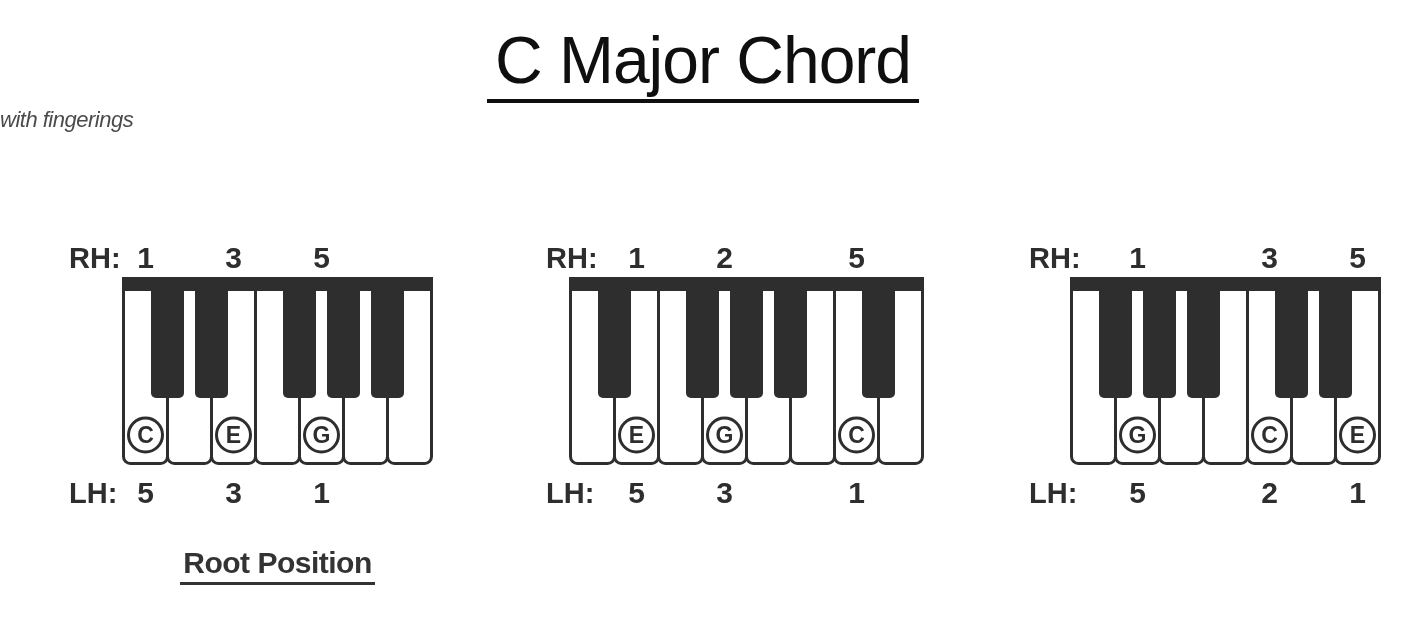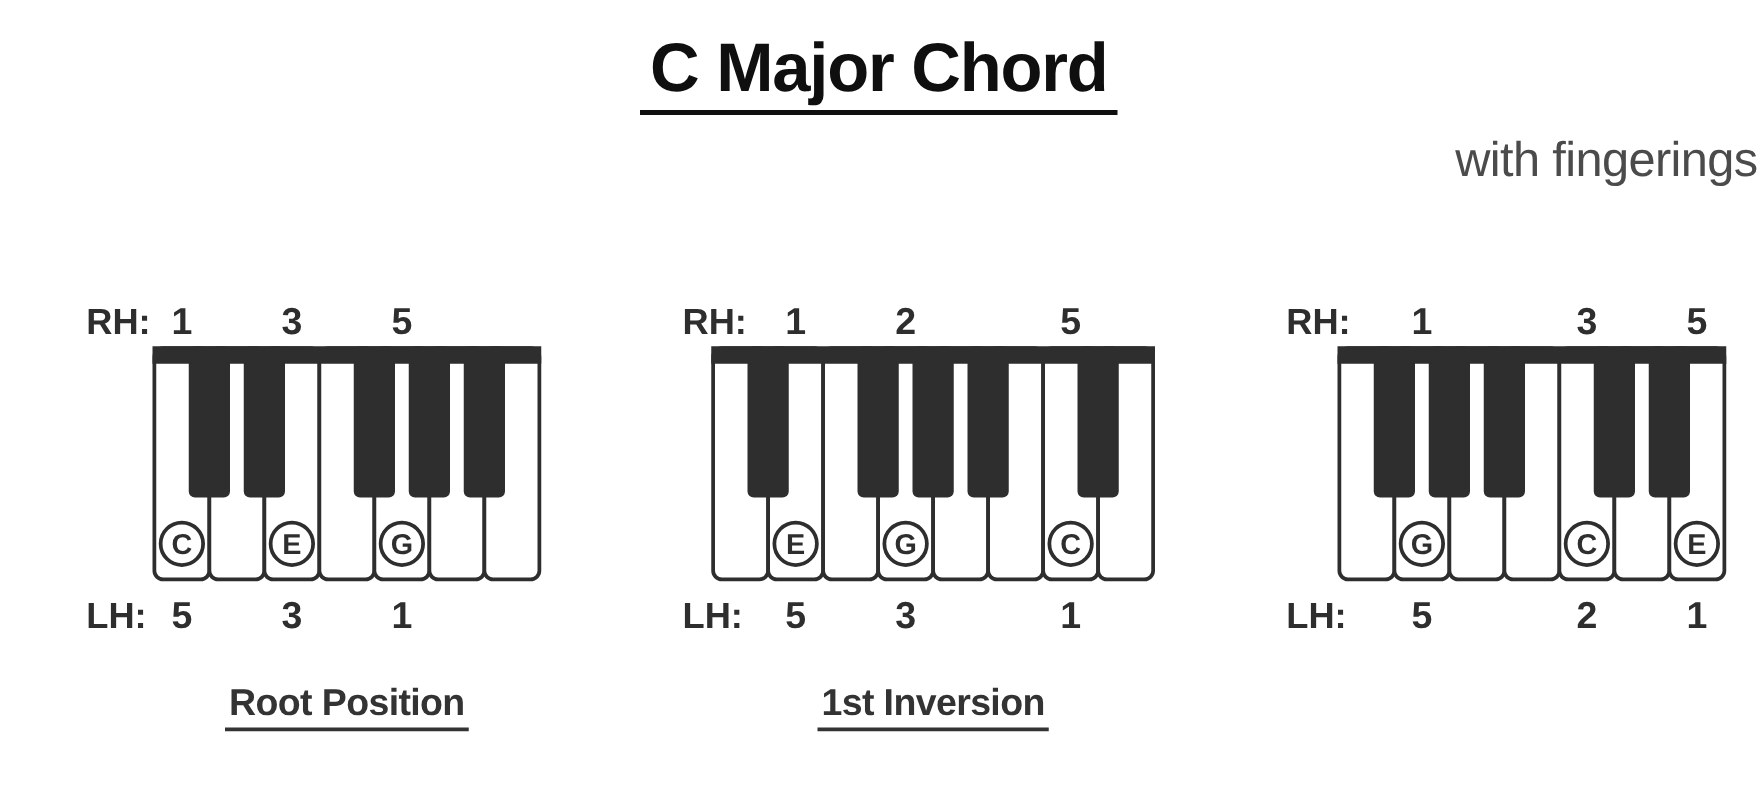--- a/index.html
+++ b/index.html
@@ -3,26 +3,26 @@
 <meta charset="utf-8">
 <style>
   html,body{margin:0;padding:0;background:#ffffff;}
   .page{
     position:relative;width:1406px;height:639px;background:#ffffff;
     font-family:"Liberation Sans",sans-serif;overflow:hidden;
     --ink:#2e2e2e;--title-ink:#0f0f0f;--caption-ink:#333333;--subtitle-ink:#4b4b4b;
   }
   .title-wrap{position:absolute;top:26px;left:0;width:100%;text-align:center;}
   .title-wrap .title-text{
-    display:inline-block;font-size:55px;font-weight:bold;letter-spacing:-1px;
+    display:inline-block;font-size:66px;font-weight:normal;letter-spacing:-1px;
     color:var(--title-ink);border-bottom:4px solid var(--title-ink);padding:0 8px 4px 8px;line-height:1.05;
   }
   .subtitle{
-    position:absolute;top:107px;left:0;width:100%;text-align:right;
-    font-size:39px;letter-spacing:-0.5px;color:var(--subtitle-ink);
+    position:absolute;top:107px;left:0;width:100%;text-align:left;
+    font-style:italic;font-size:22px;letter-spacing:-0.5px;color:var(--subtitle-ink);
   }
   .keyboards{position:absolute;left:2px;top:0;width:100%;height:100%;margin-left:25px;}
   .kb{position:absolute;top:243px;height:350px;}
   .hand-row{position:absolute;left:0;width:100%;height:30px;}
   .hand-row.rh{top:0;}
   .hand-row.lh{top:235px;text-decoration:underline;}
   .hand-label{
     position:absolute;top:0;font-weight:bold;font-size:29px;color:var(--ink);
     line-height:30px;white-space:nowrap;
   }
@@ -114,21 +114,20 @@
           <rect x="205" y="0" width="33" height="121" rx="5" fill="#2e2e2e"></rect>
           <rect x="293" y="0" width="33" height="121" rx="5" fill="#2e2e2e"></rect>
           <rect x="0" y="0" width="355" height="14" fill="#2e2e2e"></rect>
           <circle cx="67.5" cy="158" r="17" fill="#ffffff" stroke="#2e2e2e" stroke-width="3"></circle>
           <text x="67.5" y="166" text-anchor="middle" font-family="Liberation Sans, sans-serif" font-size="23" font-weight="bold" fill="#2e2e2e">E</text>
           <circle cx="155.5" cy="158" r="17" fill="#ffffff" stroke="#2e2e2e" stroke-width="3"></circle>
           <text x="155.5" y="166" text-anchor="middle" font-family="Liberation Sans, sans-serif" font-size="23" font-weight="bold" fill="#2e2e2e">G</text>
           <circle cx="287.5" cy="158" r="17" fill="#ffffff" stroke="#2e2e2e" stroke-width="3"></circle>
           <text x="287.5" y="166" text-anchor="middle" font-family="Liberation Sans, sans-serif" font-size="23" font-weight="bold" fill="#2e2e2e">C</text>
         </svg>
-        <div class="caption"><span class="caption-text">1st Inversion</span></div>
       </div>
       <div class="kb" style="left: 1043px; width: 311px;">
         <div class="hand-row rh">
           <span class="hand-label" style="left: -41px;">RH:</span>
           <span class="finger" style="left: 67.5px;">1</span>
           <span class="finger" style="left: 199.5px;">3</span>
           <span class="finger" style="left: 287.5px;">5</span>
         </div>
         <div class="hand-row lh">
           <span class="hand-label" style="left: -41px;">LH:</span>

